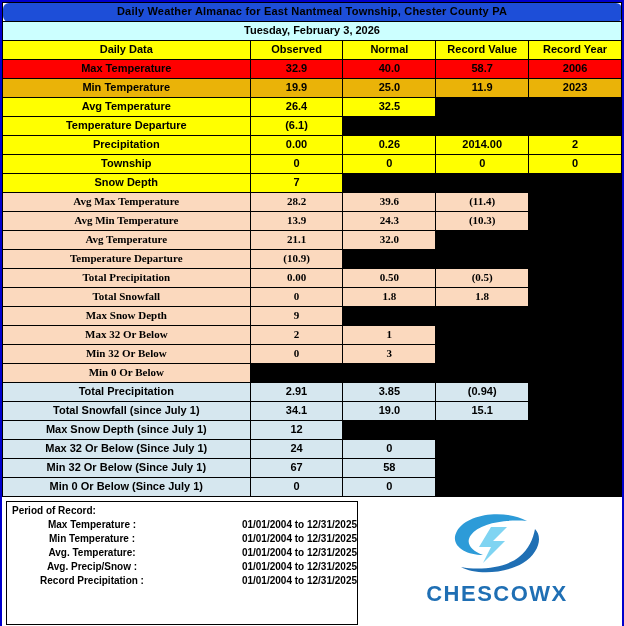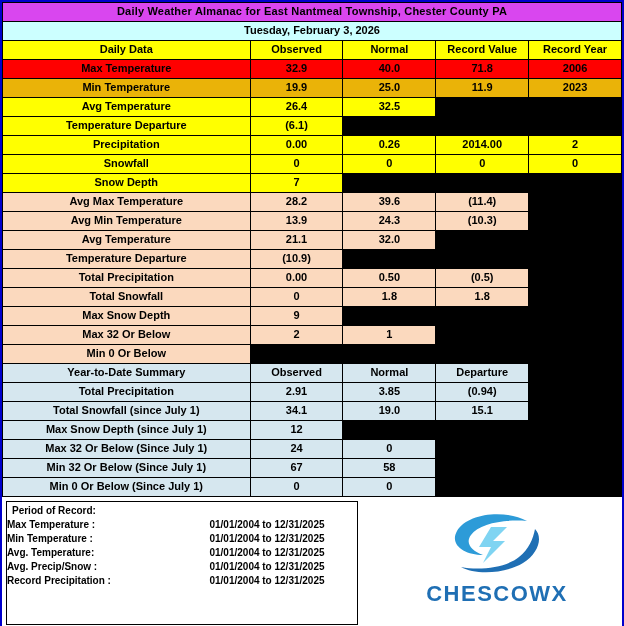--- a/index.html
+++ b/index.html
@@ -32,25 +32,26 @@
     font-weight: bold;
     text-align: center;
     padding: 1px 0 2px 0;
     height: 15px;
     line-height: 13px;
     color: #000000;
     overflow: hidden;
     white-space: nowrap;
   }
   .title-row td {
-    background: #d946ef;
+    background: #1d4ed8;
     font-size: 14px;
     font-weight: bold;
     height: 22px;
     letter-spacing: 0.2px;
+    border-radius: 6px;
   }
   .date-row td {
     background: #ccffff;
     font-size: 13px;
     font-weight: bold;
     height: 20px;
   }
   .hdr-yellow td {
     background: #ffff00;
     font-size: 11px;
@@ -65,20 +66,21 @@
   }
   .row-min td {
     background: #eab308;
     color: #ffffff;
   }
   .row-yellow td {
     background: #ffff00;
   }
   .row-peach td {
     background: #fbd9be;
+    font-family: Liberation Serif, serif;
   }
   .row-peach-hdr td {
     background: #fbd9be;
   }
   .row-blue td {
     background: #d6e7ef;
   }
   .row-blue-hdr td {
     background: #d6e7ef;
   }
@@ -125,24 +127,24 @@
     font-size: 10px;
     font-weight: bold;
     color: #000000;
     padding: 0 0 1px 0;
     height: 13px;
     line-height: 12px;
     white-space: nowrap;
   }
   #por td.k {
     width: 170px;
-    text-align: left;
+    text-align: center;
   }
   #por td.v {
-    text-align: center;
+    text-align: right;
   }
   #logo {
     position: absolute;
     left: 380px;
     top: 10px;
     width: 230px;
     height: 112px;
     text-align: center;
   }
   #logo .mark {
@@ -182,21 +184,21 @@
           <td>Daily Data</td>
           <td>Observed</td>
           <td>Normal</td>
           <td>Record Value</td>
           <td>Record Year</td>
         </tr>
         <tr class="row-max">
           <td>Max Temperature</td>
           <td>32.9</td>
           <td>40.0</td>
-          <td>71.8</td>
+          <td>58.7</td>
           <td>2006</td>
         </tr>
         <tr class="row-min">
           <td>Min Temperature</td>
           <td>19.9</td>
           <td>25.0</td>
           <td>11.9</td>
           <td>2023</td>
         </tr>
         <tr class="row-yellow">
@@ -214,21 +216,21 @@
           <td class="blk"></td>
         </tr>
         <tr class="row-yellow">
           <td>Precipitation</td>
           <td>0.00</td>
           <td>0.26</td>
           <td>2014.00</td>
           <td>2</td>
         </tr>
         <tr class="row-yellow">
-          <td>Snowfall</td>
+          <td>Township</td>
           <td>0</td>
           <td>0</td>
           <td>0</td>
           <td>0</td>
         </tr>
         <tr class="row-yellow">
           <td>Snow Depth</td>
           <td>7</td>
           <td class="blk"></td>
           <td class="blk"></td>
@@ -284,31 +286,31 @@
           <td class="blk"></td>
         </tr>
         <tr class="row-peach">
           <td>Max 32 Or Below</td>
           <td>2</td>
           <td>1</td>
           <td class="blk"></td>
           <td class="blk"></td>
         </tr>
         <tr class="row-peach">
+          <td>Min 32 Or Below</td>
+          <td>0</td>
+          <td>3</td>
+          <td class="blk"></td>
+          <td class="blk"></td>
+        </tr>
+        <tr class="row-peach">
           <td>Min 0 Or Below</td>
           <td class="blk"></td>
           <td class="blk"></td>
           <td class="blk"></td>
-          <td class="blk"></td>
-        </tr>
-        <tr class="row-blue-hdr">
-          <td>Year-to-Date Summary</td>
-          <td>Observed</td>
-          <td>Normal</td>
-          <td>Departure</td>
           <td class="blk"></td>
         </tr>
         <tr class="row-blue">
           <td>Total Precipitation</td>
           <td>2.91</td>
           <td>3.85</td>
           <td class="red">(0.94)</td>
           <td class="blk"></td>
         </tr>
         <tr class="row-blue">

